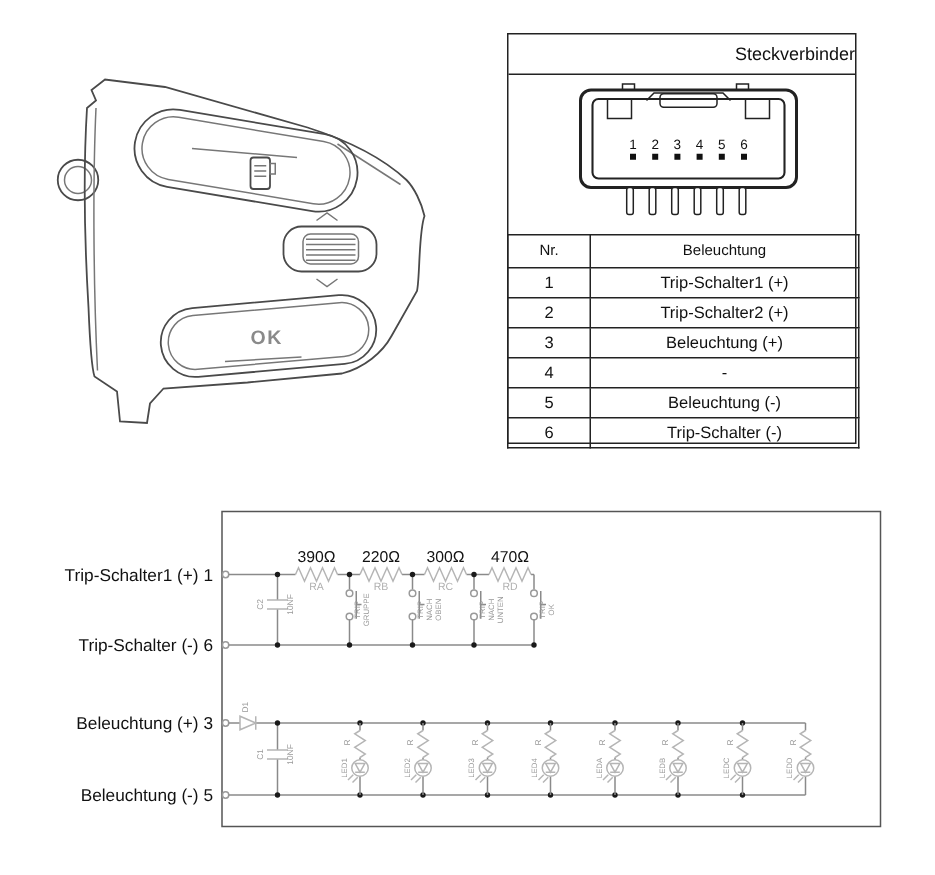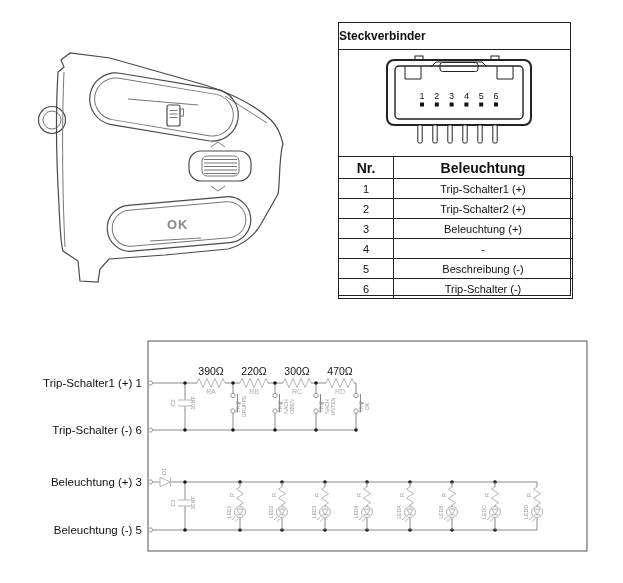--- a/index.html
+++ b/index.html
@@ -6,28 +6,28 @@
   #canvas{position:relative;width:623px;height:583px;background:#fff;overflow:hidden;
           font-family:"Liberation Sans",sans-serif;color:#111;}
   svg text{font-family:"Liberation Sans",sans-serif;}
 
   
   #drawing{position:absolute;left:15px;top:25px;}
 
   
   #connector-panel{position:absolute;left:338px;top:22px;width:233px;height:274px;
       border:1px solid #222;box-sizing:border-box;background:#fff;}
-  #connector-title{height:26px;line-height:26px;text-align:left;font-weight:bold;
+  #connector-title{height:26px;line-height:26px;text-align:right;font-weight:normal;
       font-size:12px;border-bottom:1px solid #222;}
   #connector-graphic{display:block;}
   table.pin-table{border-collapse:collapse;width:233px;table-layout:fixed;
       font-size:11px;margin-left:-1px;}
   table.pin-table td,table.pin-table th{border:1px solid #222;text-align:center;
       height:19px;padding:0;overflow:hidden;white-space:nowrap;}
-  table.pin-table th{font-weight:bold;height:21px;font-size:14px;}
+  table.pin-table th{font-weight:normal;height:21px;font-size:10px;}
   col.c-nr{width:55px;} col.c-desc{width:179px;}
 
   
   #schematic{position:absolute;left:0;top:335px;}
   .lbl{font-size:11.5px;fill:#111;}
   .ohm{font-size:10.5px;fill:#111;}
   .rname{font-size:7px;fill:#b0b0b0;}
   .tiny{font-size:5.2px;fill:#999;}
   .tiny2{font-size:5.6px;fill:#999;}
   .pinnum{font-size:9px;fill:#111;}
@@ -144,21 +144,21 @@
       <tr>
         <td>3</td>
         <td>Beleuchtung (+)</td>
       </tr>
       <tr>
         <td>4</td>
         <td>-</td>
       </tr>
       <tr>
         <td>5</td>
-        <td>Beschreibung (-)</td>
+        <td>Beleuchtung (-)</td>
       </tr>
       <tr>
         <td>6</td>
         <td>Trip-Schalter (-)</td>
       </tr>
     </tbody>
       </table>
   </div>
 
   <svg id="schematic" width="623" height="248" viewBox="0 0 623 248">

